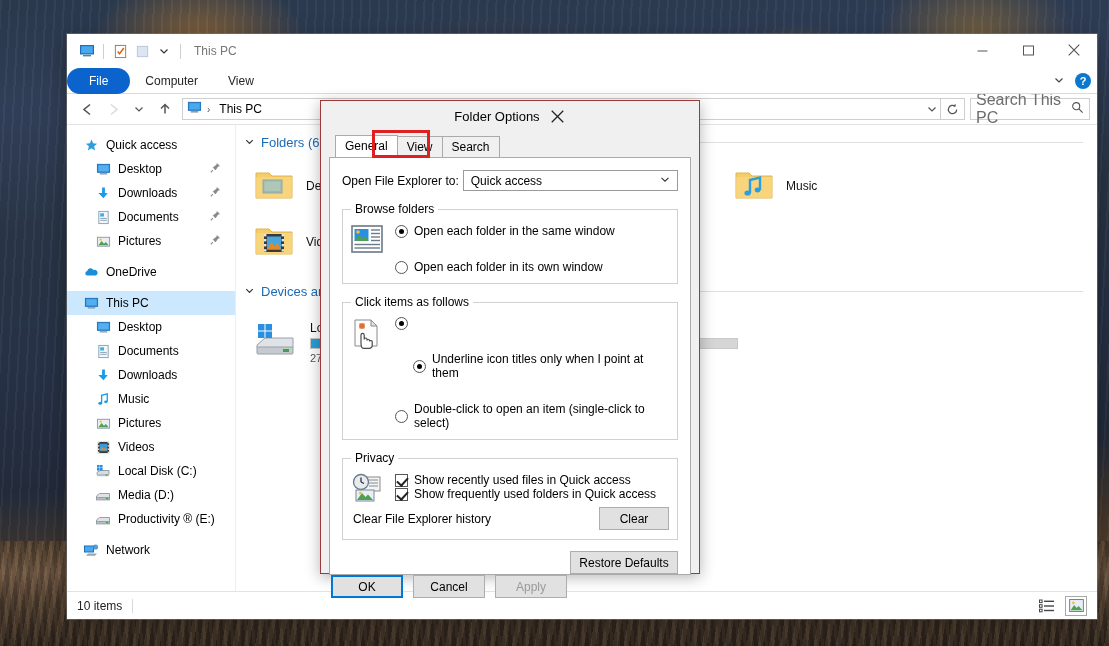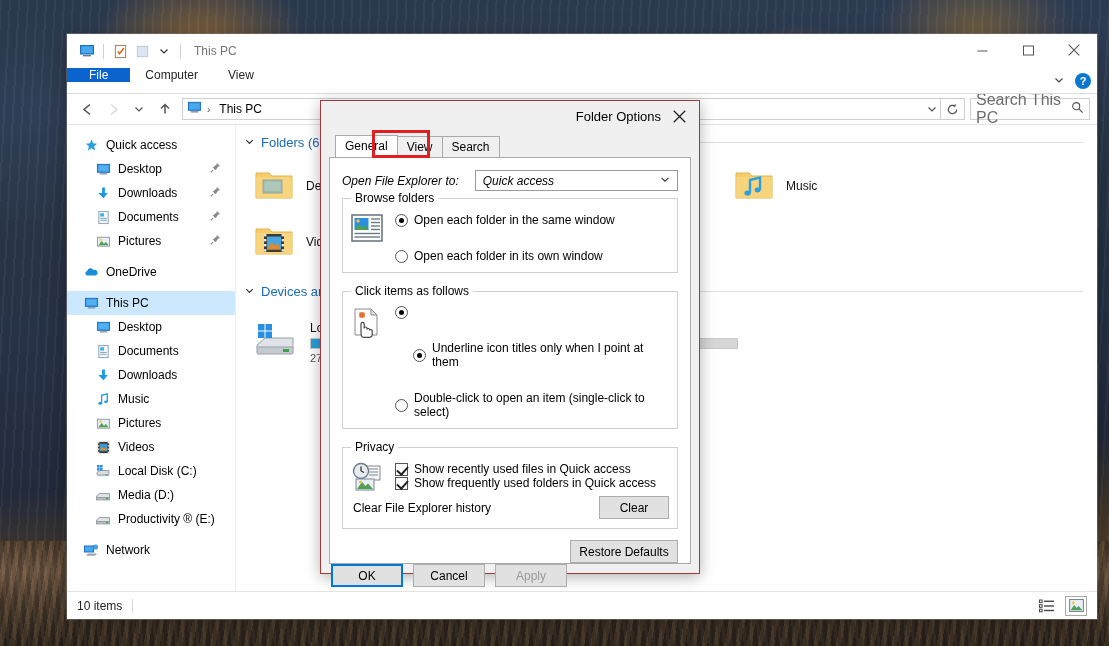--- a/index.html
+++ b/index.html
@@ -54,21 +54,21 @@
   .caption-btns { position: absolute; right: 0; top: 0; display: flex; height: 100%; }
   .cap-btn { width: 46px; height: 32px; display: flex; align-items: center; justify-content: center; }
   .cap-btn svg { display:block; }
 
   .ribbon-tabs {
     height: 26px; background: #fff; display: flex; align-items: stretch;
     position: relative; border-bottom: 1px solid #dcdcdc;
   }
   .rtab {
     font-size: 12px; color: #262626; display: flex; align-items: center;
-    padding: 0 15px; height: 14px;
+    padding: 0 15px; height: 26px; border-radius: 13px;
   }
   .rtab.file { background: #0b63ce; color: #fff; padding: 0 22px; }
   .ribbon-right { position: absolute; right: 6px; top: 0; height: 26px; display: flex; align-items: center; gap: 10px; }
   .help-dot {
     width: 16px; height: 16px; border-radius: 50%; background: #0b78d0;
     color: #fff; font-size: 11px; font-weight: bold; display: flex;
     align-items: center; justify-content: center; line-height: 1;
   }
 
   .addressbar {
@@ -139,41 +139,41 @@
   .view-btn.active { border: 1px solid #a8a8a8; background:#fff; }
 
   
   .dialog {
     position: absolute; left: 320px; top: 100px; width: 380px; height: 474px;
     background: #f0f0f0; border: 1px solid #a03a3a;
     box-shadow: 0 3px 14px rgba(0,0,0,.30);
     display: flex; flex-direction: column;
   }
   .dlg-title {
-    height: 32px; display: flex; align-items: center; justify-content: flex-end;
+    height: 32px; display: flex; align-items: center; justify-content: center;
     padding: 0 2px 0 12px; background: #f0f0f0;
   }
   .dlg-title-txt { font-size: 13px; color: #000; }
   .dlg-x { width: 36px; height: 30px; display: flex; align-items: center; justify-content: center; }
   .dlg-inner { margin: 4px 8px 0 8px; flex: 1; display: flex; flex-direction: column; position: relative; }
   .tabstrip { display: flex; align-items: flex-end; height: 22px; position: relative; padding-left: 6px; }
   .dtab {
     font-size: 12px; color: #000; padding: 3px 9px 3px 9px; border: 1px solid #aaa;
     border-bottom: none; background: #f0f0f0; margin-right: -1px; position: relative; z-index: 1;
   }
   .dtab.active { background: #fff; z-index: 3; padding-bottom: 4px; }
   .tab-highlight {
     position: absolute; left: 43px; top: -5px; width: 58px; height: 28px;
     border: 3px solid #e02020; z-index: 5; pointer-events: none;
   }
   .tabpanel {
     flex: 1; background: #fff; border: 1px solid #aaa; padding: 12px 12px 0 12px; position: relative;
   }
   .row-open {
-    display: flex; align-items: center; gap: 16px;  font-style: italic;
+    display: flex; align-items: center; gap: 4px; margin-bottom: 11px;
   }
   .row-open label { font-size: 12px; color: #000; white-space: nowrap; }
   .combo {
     flex: 1; height: 21px; border: 1px solid #9a9a9a; background: #fff;
     display: flex; align-items: center; justify-content: space-between;
     padding: 0 6px 0 7px; font-size: 12px; color: #000;
   }
   fieldset {
     border: 1px solid #d0d0d0; margin-bottom: 11px; padding: 6px 8px 9px 8px;
   }

